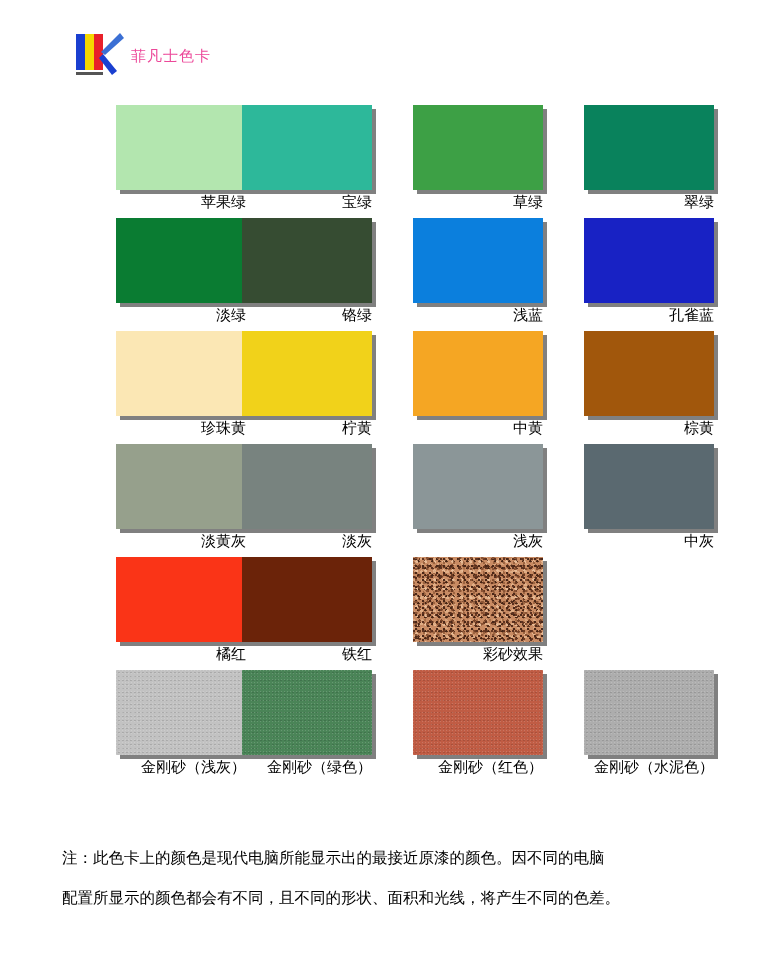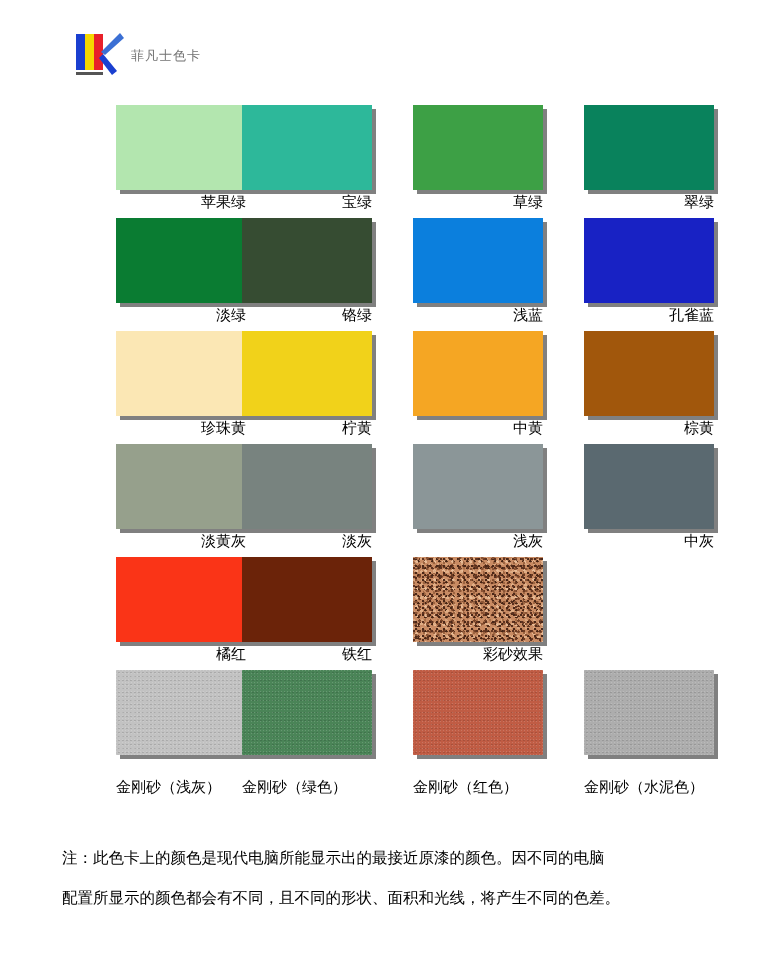--- a/index.html
+++ b/index.html
@@ -15,24 +15,24 @@
   
   .header{
     position:absolute;left:0;top:0;width:772px;height:95px;
   }
   .logo{
     position:absolute;left:72px;top:30px;width:52px;height:48px;
   }
   .logo svg{display:block;}
   .brand-title{
     position:absolute;left:131px;top:47px;
-    font-size:13px;
+    font-size:15px;
     letter-spacing:1px;
     font-family:"DejaVu Serif","Liberation Serif",serif;
-    color:#737373;
+    color:#ec4899;
     white-space:nowrap;
   }
 
   
   .grid{
     position:absolute;left:70px;top:105px;
     width:648px;
   }
   .row{
     position:relative;
@@ -65,23 +65,23 @@
     position:relative;
     margin-top:3px;
     font-size:15px;
     line-height:19px;
     text-align:right;
     white-space:nowrap;
     font-family:"DejaVu Serif","Liberation Serif",serif;
     color:#000;
   }
   .row-last .label{
-    text-align:left;
+    text-align:right;
     font-size:15px;
-    margin-top:23px;
+    margin-top:3px;
   }
 
   
   .tex-sand{
     background-color:#c98b63;
     background-image:
       radial-gradient(circle at 11% 23%, #5d3220 0 1.2px, transparent 1.4px),
       radial-gradient(circle at 29% 9%,  #8a5334 0 1.3px, transparent 1.5px),
       radial-gradient(circle at 47% 31%, #4a2718 0 1.1px, transparent 1.3px),
       radial-gradient(circle at 67% 14%, #e0ad85 0 1.4px, transparent 1.6px),

